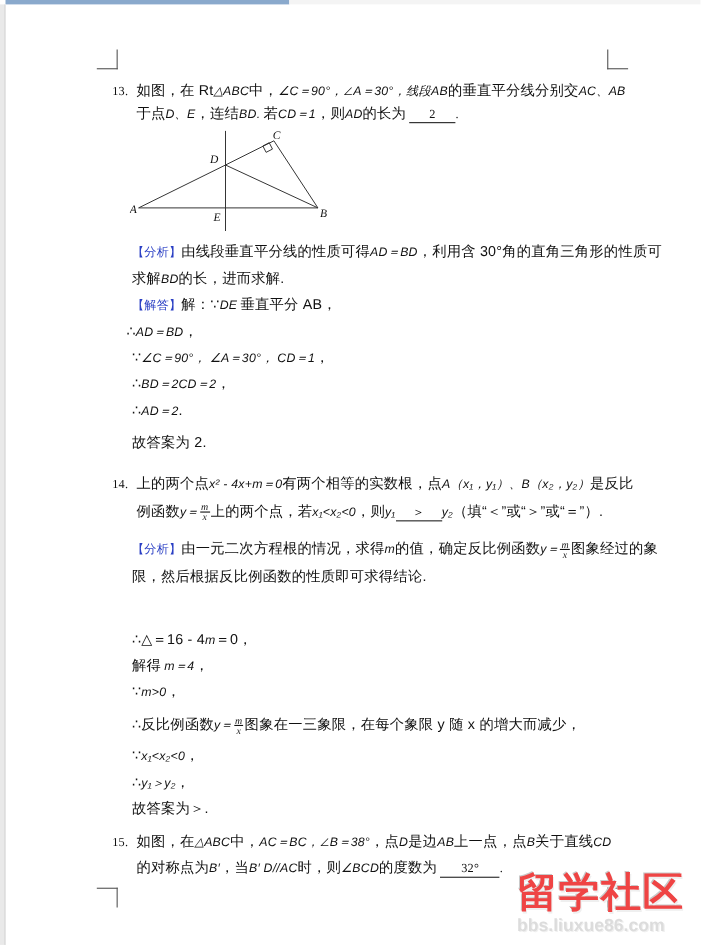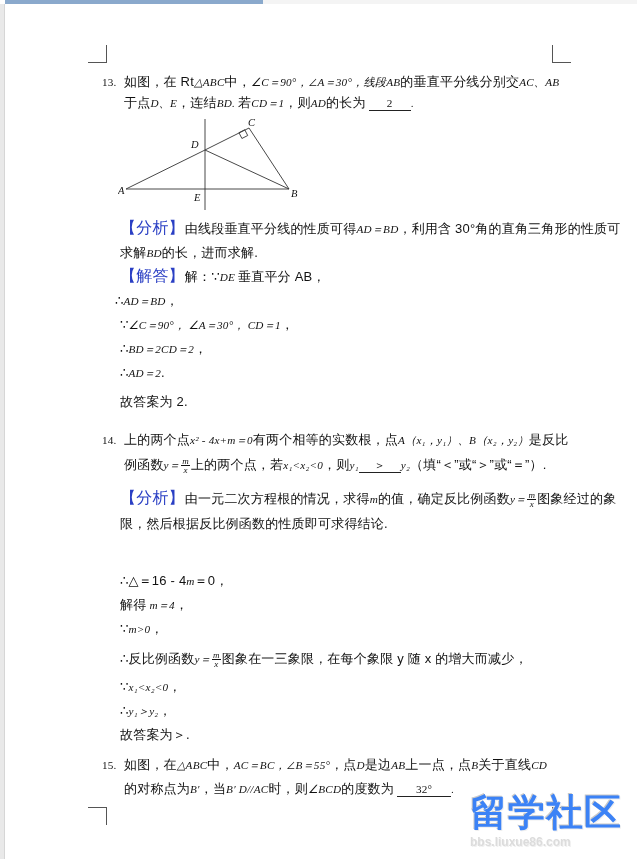--- a/index.html
+++ b/index.html
@@ -93,22 +93,22 @@
     font-size: 11.2px;
     line-height: 14px;
     white-space: nowrap;
     letter-spacing: 0.2px;
   }
   .num {
     display: inline-block;
     width: 22px;
   }
   .cn { font-family: "Liberation Sans", "DejaVu Sans", sans-serif; font-size: 13px; }
-  .mi { font-style: italic; font-family: Liberation Serif, serif; margin-top: 40px; }
-  .tag { color: #2a3fc4; font-family: Liberation Mono, monospace; font-size: 16px; }
+  .mi { font-style: italic; font-family: Liberation Sans, sans-serif; margin-top: 40px; }
+  .tag { color: #2a3fc4; font-family: Liberation Sans, sans-serif; font-size: 11px; }
 
   .blank {
     display: inline-block;
     border-bottom: 1px solid #222;
     text-align: center;
     padding: 0 4px 0 4px;
     min-width: 34px;
   }
 
   
@@ -139,28 +139,28 @@
     left: 464px;
     top: 788px;
     width: 168px;
     height: 68px;
     pointer-events: none;
   }
   #watermark .wm-cn {
     font-family: Liberation Serif, serif;
     font-size: 37px;
     font-weight: bold;
-    color: #3b82f6;
+    color: #ef4444;
     letter-spacing: 1px;
     text-shadow: 1px 1px 0 #efefef, -1px -1px 0 #c9c9c9;
     line-height: 40px;
   }
   #watermark .wm-url {
     font-family: "Liberation Sans", "DejaVu Sans", sans-serif;
-    font-size: 12px;
+    font-size: 16px;
     font-weight: bold;
     color: #dcdcdc;
     letter-spacing: 0px;
     line-height: 18px;
     text-shadow: 1px 1px 0 #f0f0f0;
   }
 </style>
 </head>
 <body>
 
@@ -292,21 +292,21 @@
 
     <div class="bodyline" style="left:114px; top:699px;">
       <span class="cn">∴</span><span class="mi">y₁＞y₂</span><span class="cn">，</span>
     </div>
 
     <div class="bodyline" style="left:114px; top:723px;">
       <span class="cn">故答案为＞.</span>
     </div>
 
     <div class="qline" style="left:96px; top:753px;">
-      <span class="num">15.</span><span class="cn">如图，在</span><span class="mi">△ABC</span><span class="cn">中，</span><span class="mi">AC＝BC，∠B＝55°</span><span class="cn">，点</span><span class="mi">D</span><span class="cn">是边</span><span class="mi">AB</span><span class="cn">上一点，点</span><span class="mi">B</span><span class="cn">关于直线</span><span class="mi">CD</span>
+      <span class="num">15.</span><span class="cn">如图，在</span><span class="mi">△ABC</span><span class="cn">中，</span><span class="mi">AC＝BC，∠B＝38°</span><span class="cn">，点</span><span class="mi">D</span><span class="cn">是边</span><span class="mi">AB</span><span class="cn">上一点，点</span><span class="mi">B</span><span class="cn">关于直线</span><span class="mi">CD</span>
     </div>
 
     <div class="qline" style="left:118px; top:777px;">
       <span class="cn">的对称点为</span><span class="mi">B′</span><span class="cn">，当</span><span class="mi">B′ D//AC</span><span class="cn">时，则</span><span class="mi">∠BCD</span><span class="cn">的度数为</span>&nbsp;<span class="blank" style="min-width:46px;text-align:center;">32°</span><span>.</span>
     </div>
 
   </div>
 
   <div id="watermark">
     <div class="wm-cn">留学社区</div>

